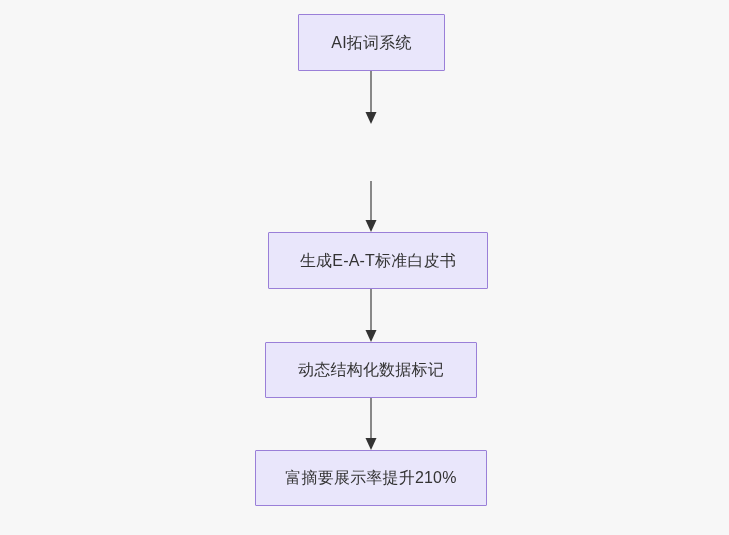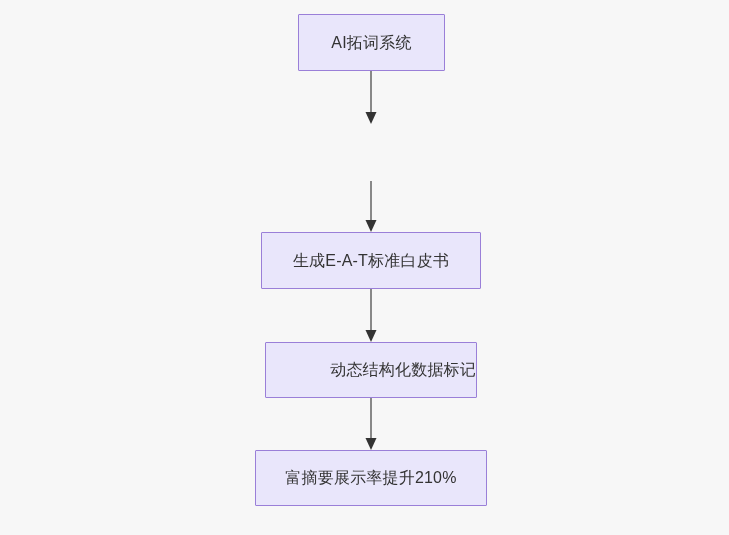--- a/index.html
+++ b/index.html
@@ -45,22 +45,22 @@
 
   .flow-edge {
     position: absolute;
     z-index: 1;
     overflow: visible;
   }
 
   
   .node-0 { left: 298px; top: 14px;  width: 147px; height: 57px; }
   .node-1 { left: 275px; top: 124px; width: 189px; height: 57px; }
-  .node-2 { left: 261px; top: 232px; width: 220px; height: 57px; }
-  .node-3 { left: 265px; top: 342px; width: 212px; height: 56px; justify-content: flex-end; }
+  .node-2 { left: 268px; top: 232px; width: 220px; height: 57px; }
+  .node-3 { left: 265px; top: 342px; width: 212px; height: 56px; }
   .node-4 { left: 255px; top: 450px; width: 232px; height: 56px; }
 
   
   .edge-0 { left: 361px; top: 71px;  width: 20px; height: 54px; }
   .edge-1 { left: 361px; top: 181px; width: 20px; height: 52px; }
   .edge-2 { left: 361px; top: 289px; width: 20px; height: 54px; }
   .edge-3 { left: 361px; top: 398px; width: 20px; height: 53px; }
 </style>
 </head>
 <body>

